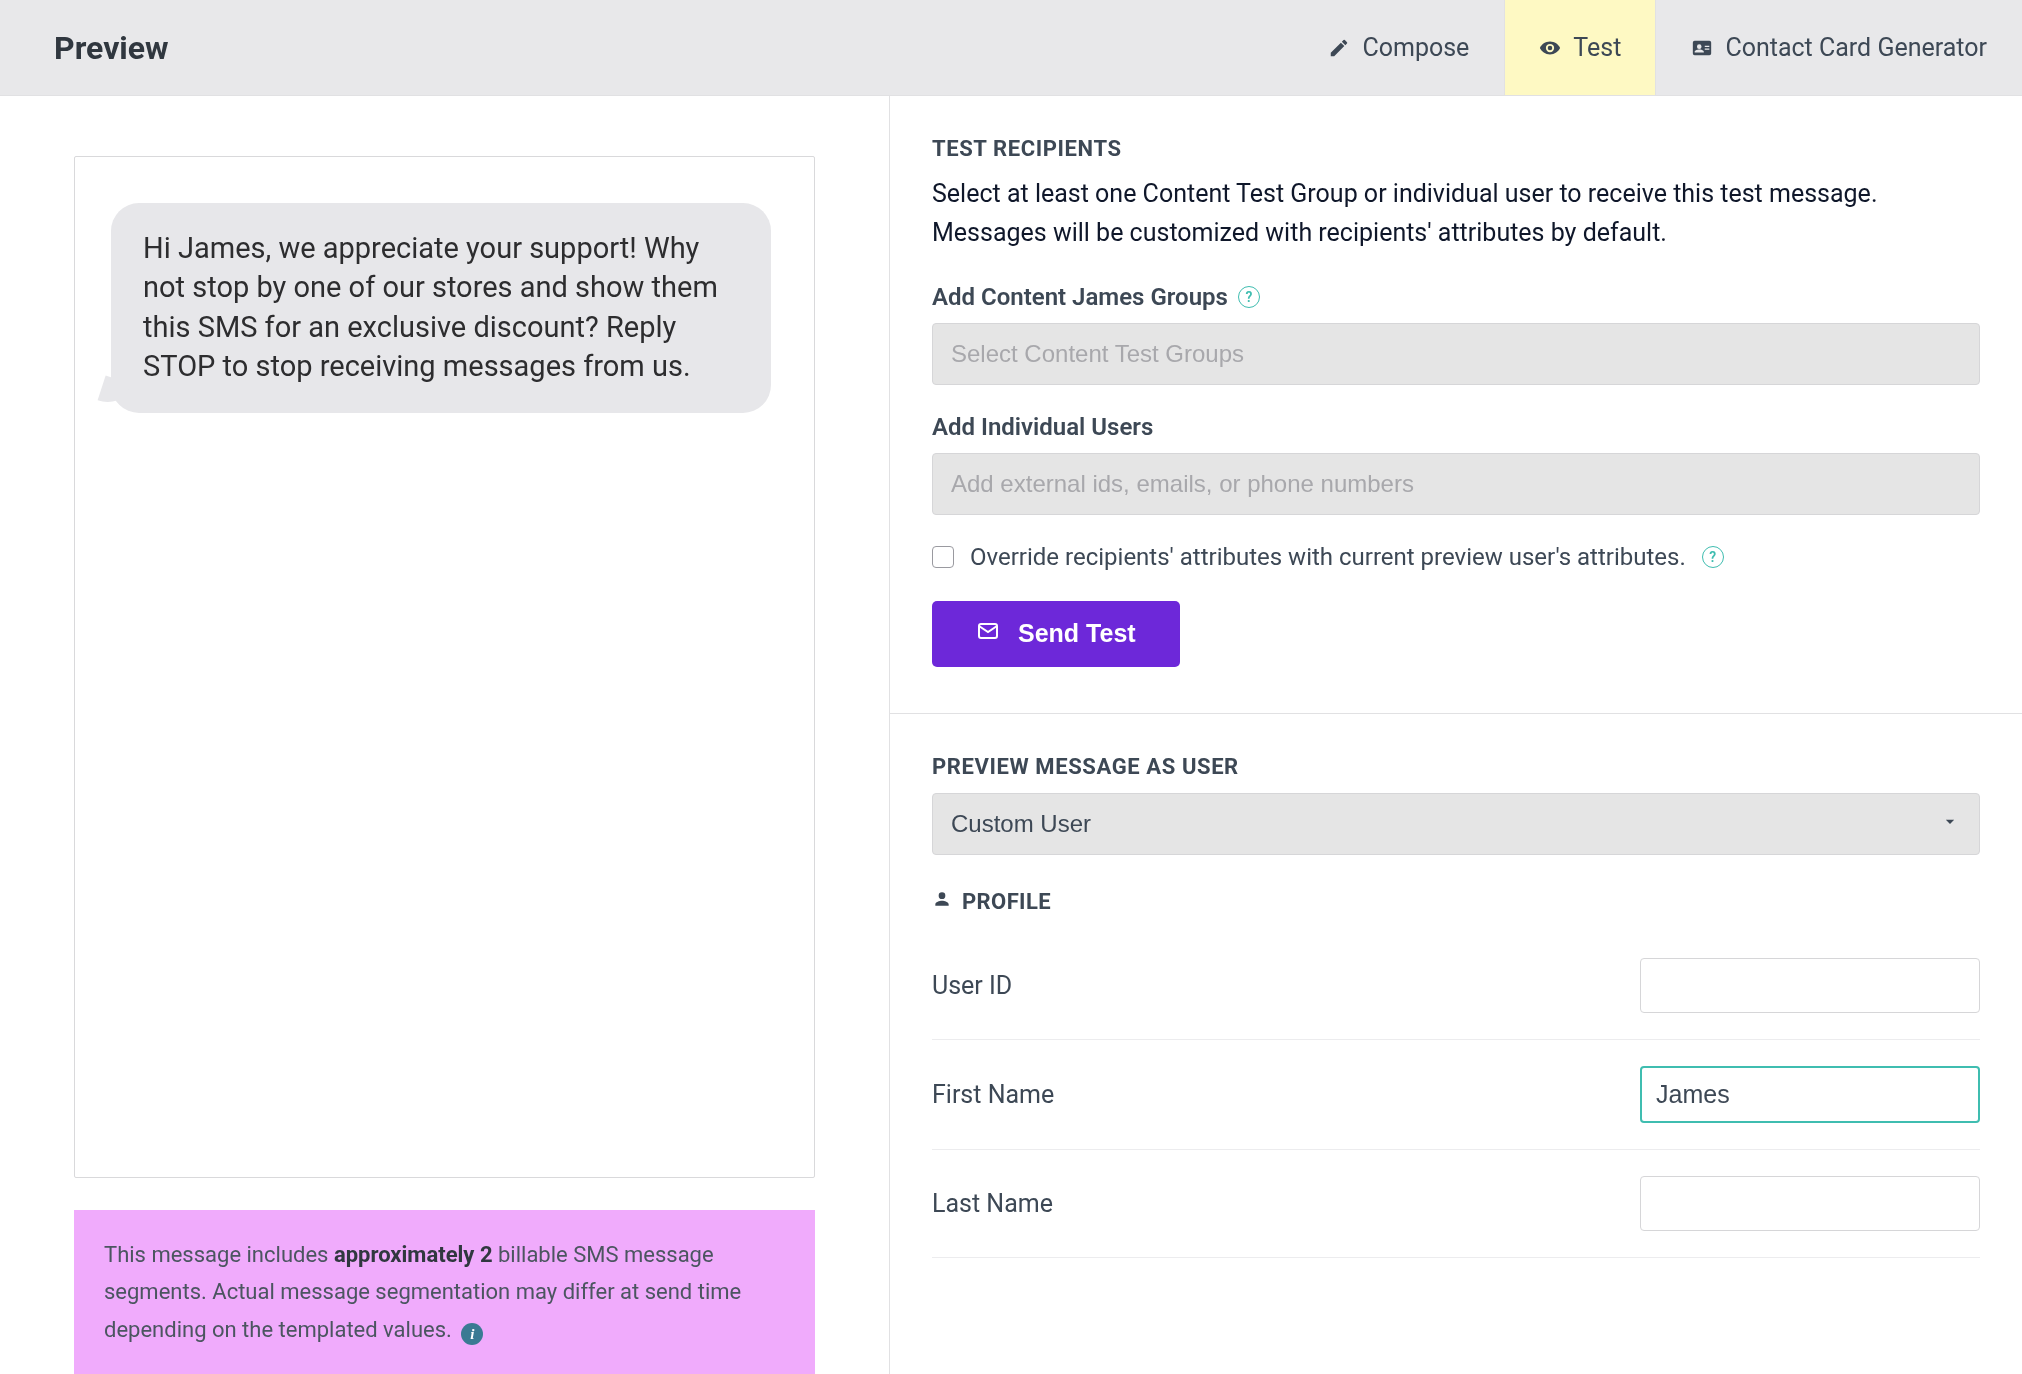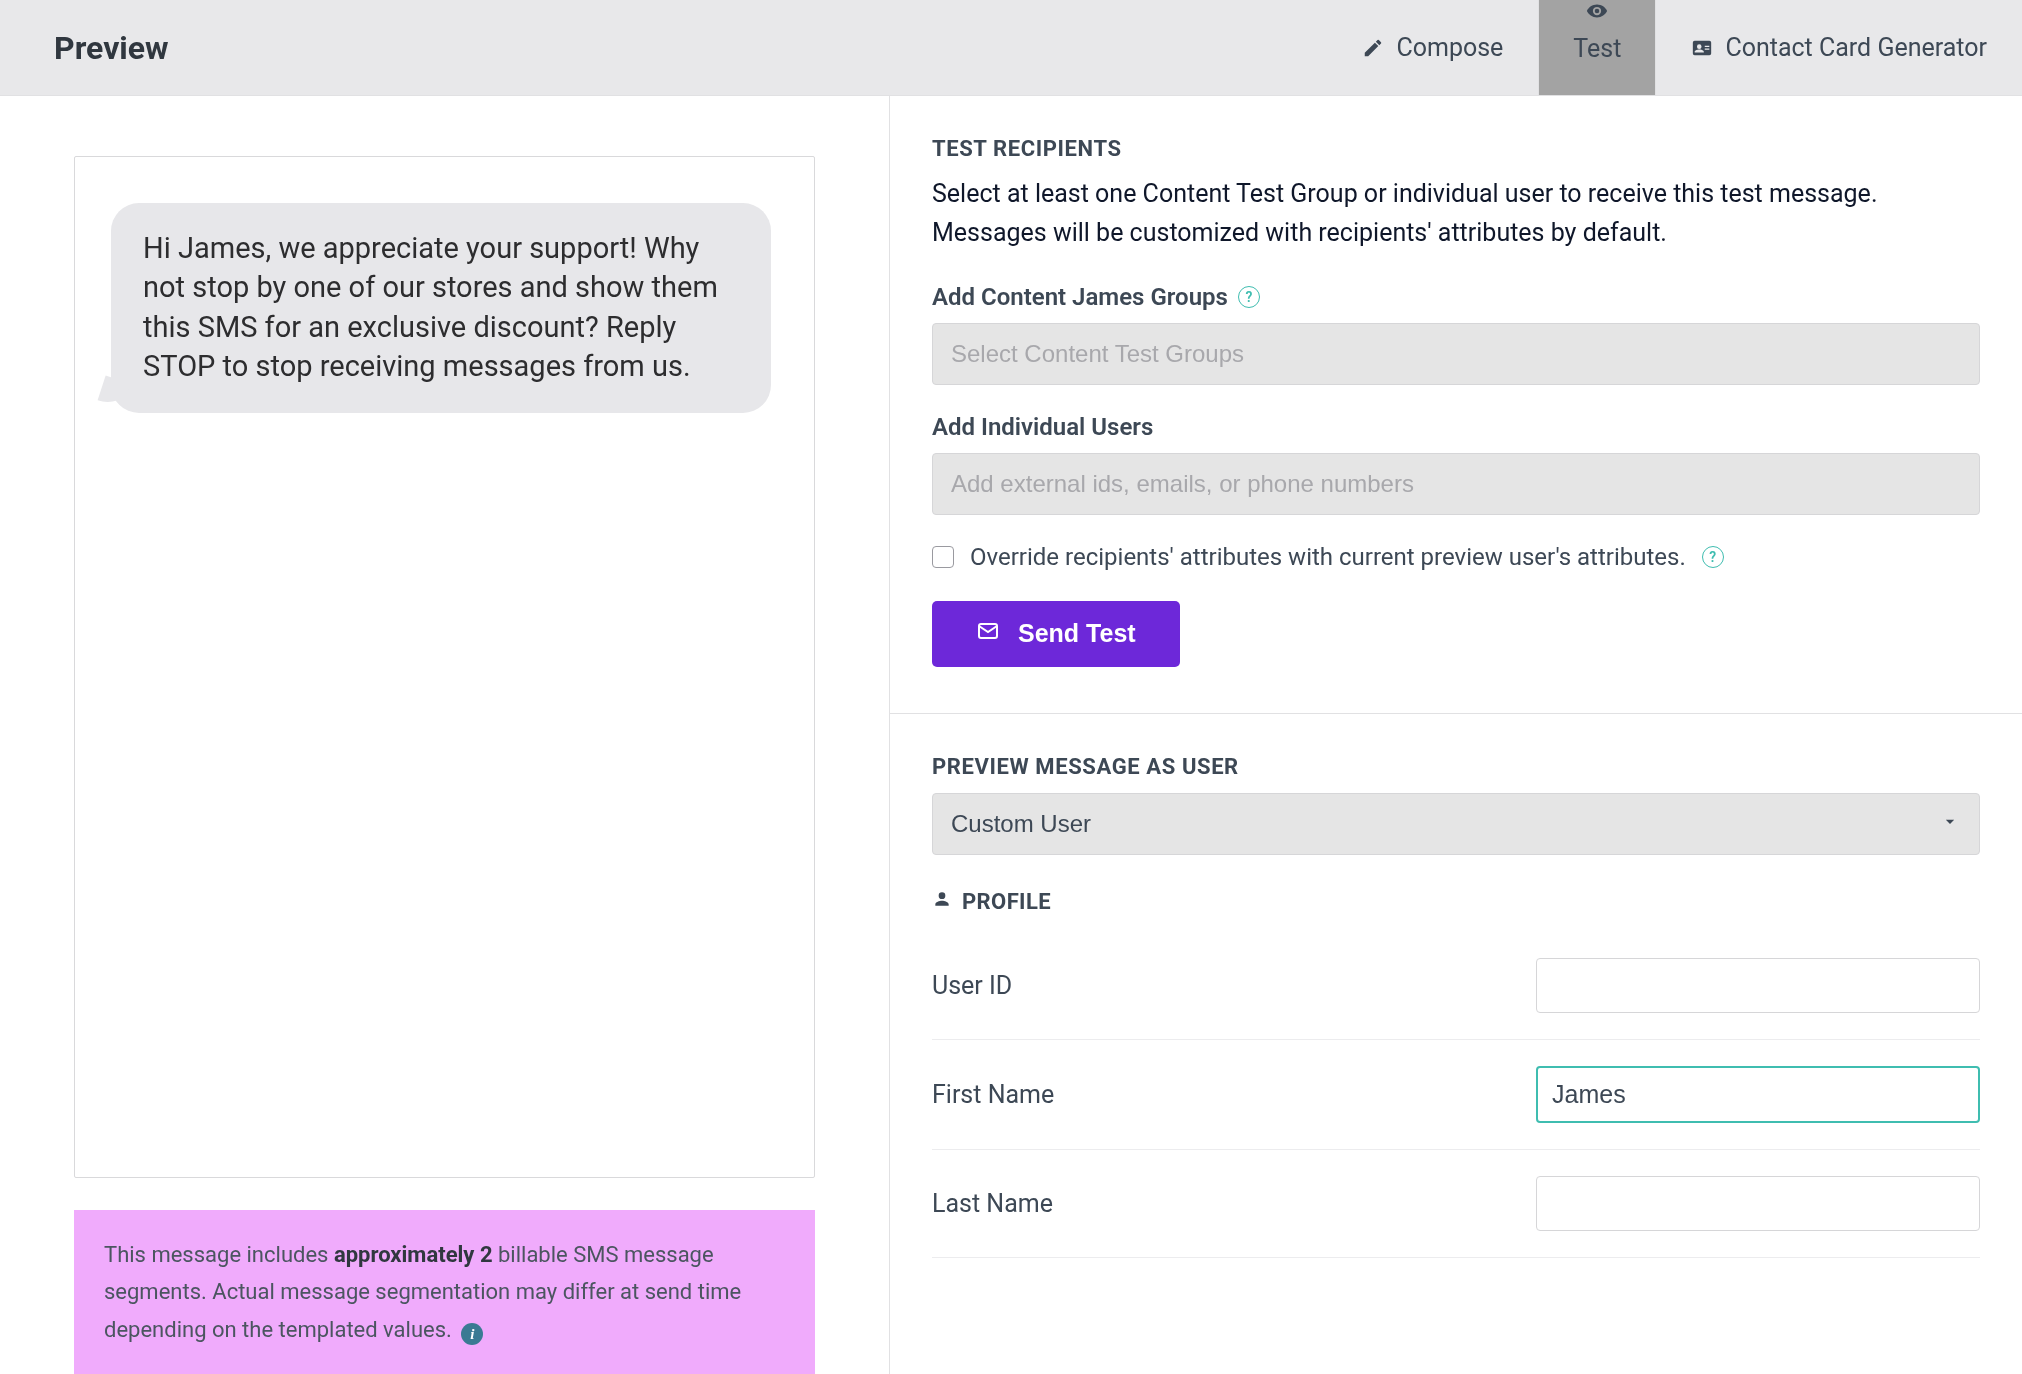--- a/index.html
+++ b/index.html
@@ -40,24 +40,23 @@
     align-items: center;
     gap: 12px;
     padding: 0 34px;
     font-size: 25px;
     color: #3d4855;
     cursor: pointer;
     border-left: 1px solid transparent;
     border-right: 1px solid transparent;
   }
   .tab.active {
-    background: #a3a3a3;
+    background: #fef9c3;
     border-left: 1px solid #e1e1e3;
     border-right: 1px solid #e1e1e3;
-    flex-direction: column;
   }
   .tab svg, .tab .icon-glyph { width: 22px; height: 22px; fill: #3d4855; color:#3d4855; display:inline-flex; align-items:center; justify-content:center; }
 
   .main {
     display: flex;
     height: calc(100% - 96px);
   }
 
   
   .left-pane {
@@ -230,21 +229,21 @@
     padding: 26px 0;
     border-bottom: 1px solid #ececee;
   }
   .profile-row:first-of-type { border-top: none; }
   .profile-row .plabel {
     flex: 1;
     font-size: 25px;
     color: #3d4855;
   }
   .profile-row .pinput {
-    width: 444px;
+    width: 340px;
     border: 1px solid #d6d6d8;
     border-radius: 4px;
     padding: 12px 14px;
     font-size: 25px;
     color: #3d4855;
     outline: none;
   }
   .profile-row .pinput.active {
     border: 2px solid #3fbdb0;
   }

